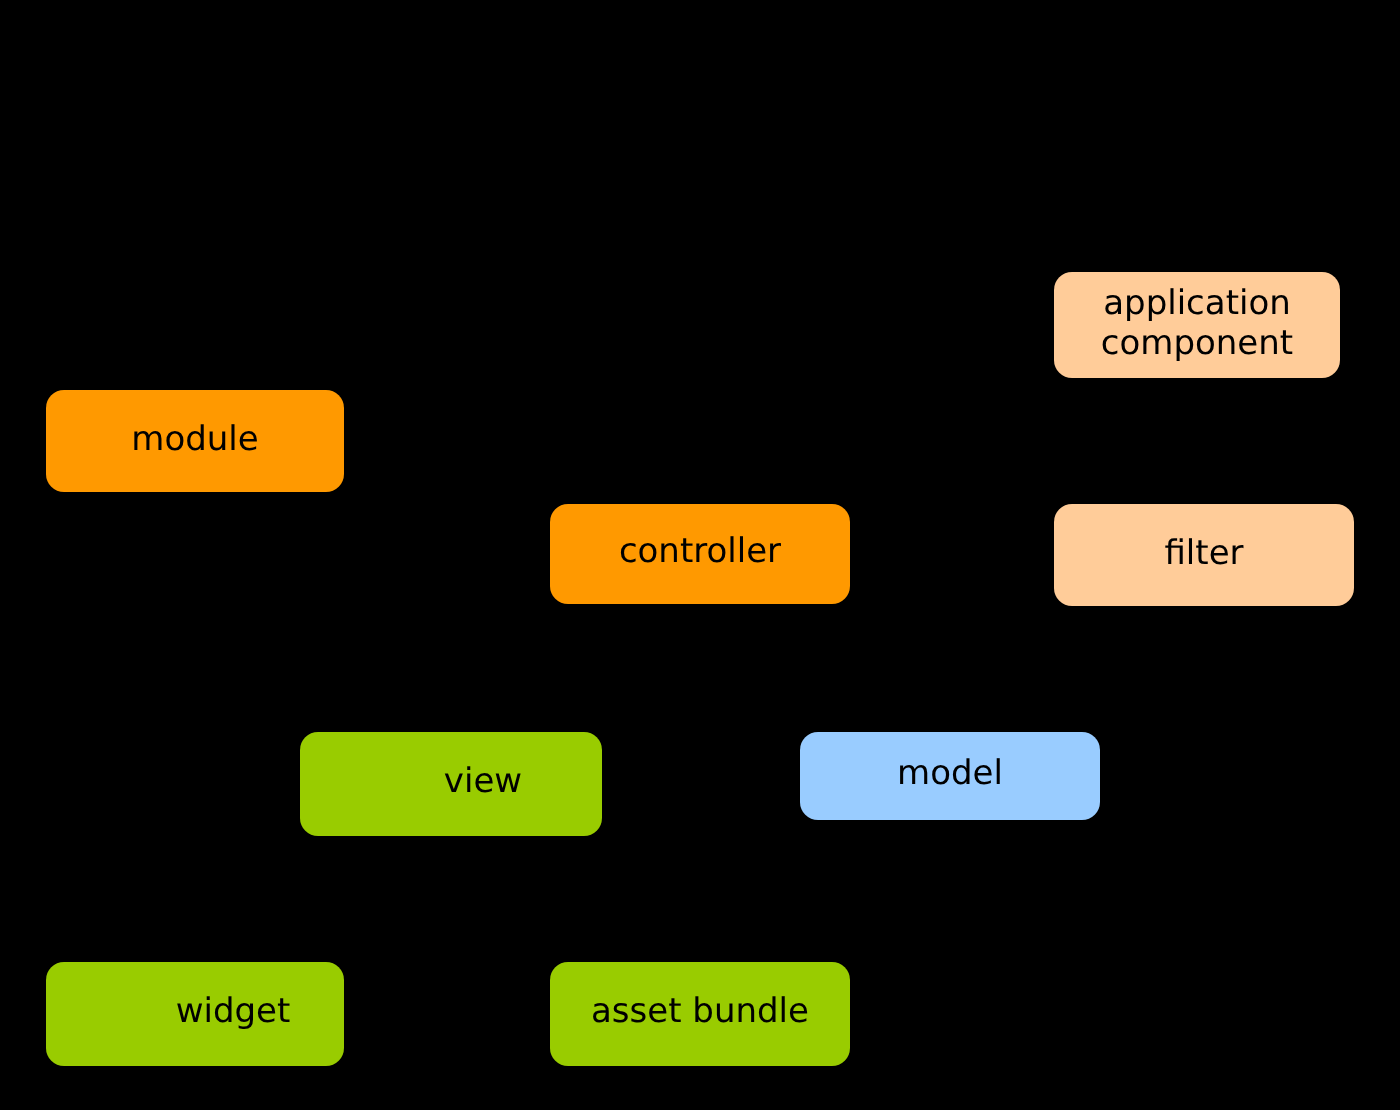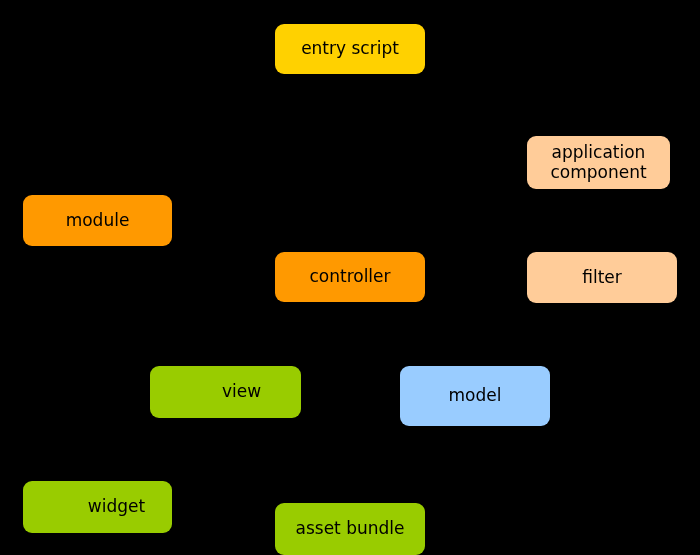--- a/index.html
+++ b/index.html
@@ -32,32 +32,29 @@
     padding: 2px 6px;
   }
   
   .n-entry-script    { left: 275px; top: 24px;  width: 150px; height: 50px; }
   .n-application     { left: 275px; top: 137px; width: 150px; height: 51px; }
   .n-app-component   { left: 527px; top: 136px; width: 143px; height: 53px; justify-content: center; }
   .n-module          { left: 23px;  top: 195px; width: 149px; height: 51px; align-items: center; }
   .n-controller      { left: 275px; top: 252px; width: 150px; height: 50px; }
   .n-filter          { left: 527px; top: 252px; width: 150px; height: 51px; justify-content: center; }
   .n-view            { left: 150px; top: 366px; width: 151px; height: 52px; padding-left: 38px; }
-  .n-model           { left: 400px; top: 366px; width: 150px; height: 60px; }
+  .n-model           { left: 400px; top: 366px; width: 150px; height: 44px; }
   .n-widget          { left: 23px;  top: 481px; width: 149px; height: 52px; }
-  .n-asset-bundle    { left: 275px; top: 481px; width: 150px; height: 52px; margin-top: 22px; }
+  .n-asset-bundle    { left: 275px; top: 481px; width: 150px; height: 52px; }
 </style>
 </head>
 <body>
 
 <div class="canvas" style="background-color: rgb(0, 0, 0);">
 
-  <div class="node n-entry-script" style="background-color: rgb(255, 209, 0); color: rgb(0, 0, 0);">
-    <span>entry script</span>
-  </div>
 
 
   <div class="node n-app-component" style="background-color: rgb(255, 204, 153); color: rgb(0, 0, 0);">
     <span>application component</span>
   </div>
 
   <div class="node n-module" style="background-color: rgb(255, 153, 0); color: rgb(0, 0, 0);">
     <span>module</span>
   </div>
 

